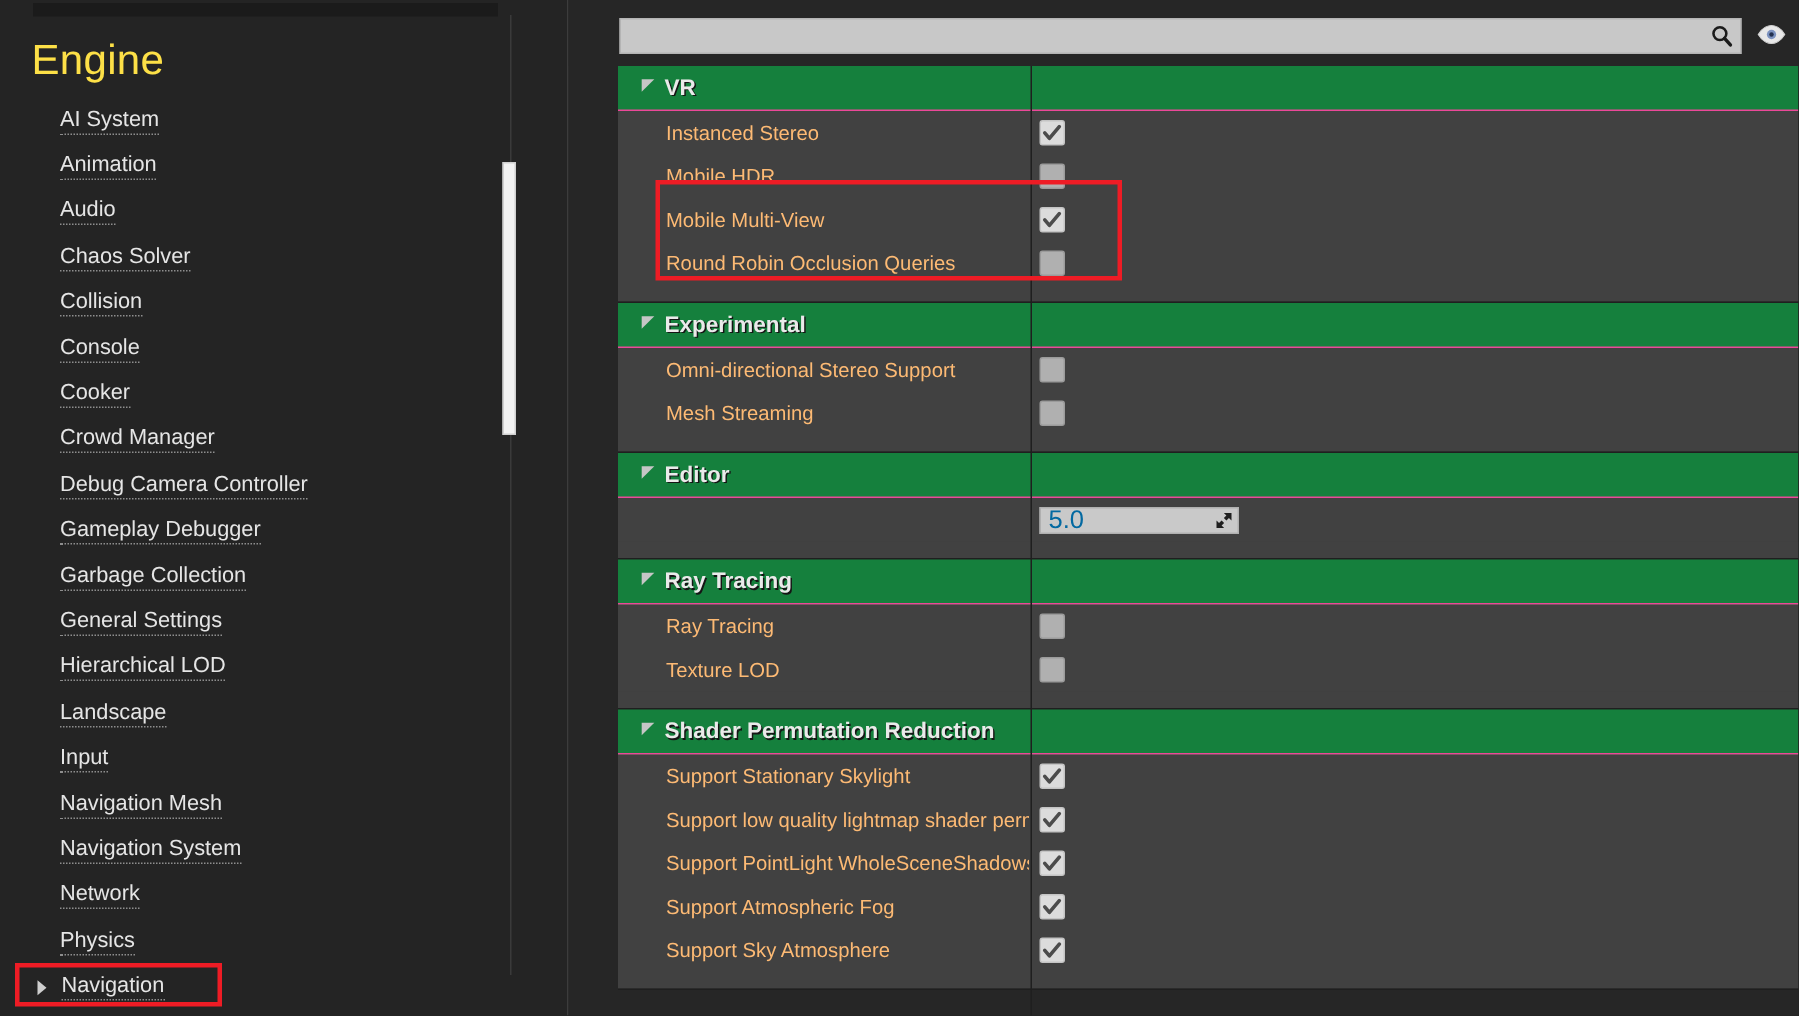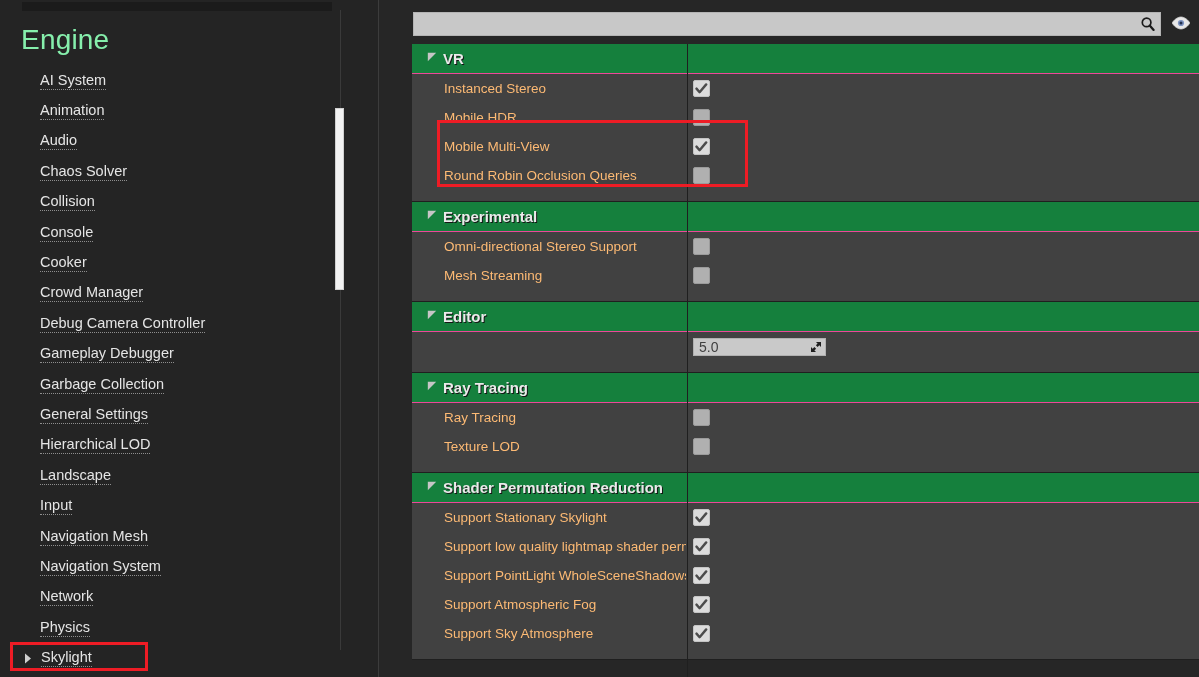--- a/index.html
+++ b/index.html
@@ -15,21 +15,21 @@
   .sidebar {
     position:absolute; left:0; top:0; width:378px; height:677px;
     background:#242424; overflow:hidden;
   }
   .sidebar-topstrip {
     position:absolute; left:22px; top:2px; width:310px; height:9px;
     background:#1b1b1b;
   }
   .sidebar-title {
     position:absolute; left:21px; top:24px;
-    font-size:28px; color:#86efac; font-weight:400; letter-spacing:.2px;
+    font-size:28px; color:#fde047; font-weight:400; letter-spacing:.2px;
   }
   .nav-list { position:absolute; left:0; top:66px; width:378px; }
   .nav-item {
     position:relative; height:30.4px; padding-left:40px;
     display:flex; align-items:center;
   }
   .nav-label {
     font-size:14.5px; color:#e5e5e5;
     border-bottom:1px dotted #8e8e8e;
     padding-bottom:1px; line-height:15px;
@@ -132,21 +132,21 @@
     display:flex; align-items:center; justify-content:center;
   }
   .checkbox.checked { background:#dcdcdc; border-color:#c4c4c4; }
   .checkbox svg { display:block; }
 
   .numfield {
     width:133px; height:18px; background:#c9c9c9; border:1px solid #b0b0b0;
     display:flex; align-items:center; justify-content:space-between;
     padding:0 3px 0 5px;
   }
-  .numfield-val { font-size:14px; color:#404040; }
+  .numfield-val { font-size:17px; color:#0369a1; }
   .numfield-grip { width:12px; height:12px; display:flex; align-items:center; justify-content:center; }
 
   .sec-body-pad { height:11px; background:#414141; }
   .sec-gap { height:1px; background:#1f1f1f; }
 
   
   .vr-highlight {
     position:absolute; left:25px; top:76px;
     width:311px; height:67px;
     border:3px solid #ee1c25; box-sizing:border-box;
@@ -218,21 +218,21 @@
         </div>
         <div class="nav-item">
           <span class="nav-label">Physics</span>
         </div>
         <div class="nav-item has-arrow highlighted">
           <span class="nav-arrow">
             <svg width="8" height="11" viewBox="0 0 8 11">
               <path d="M1 0.5 L7 5.5 L1 10.5 Z" fill="#cfcfcf"></path>
             </svg>
           </span>
-          <span class="nav-label">Skylight</span>
+          <span class="nav-label">Navigation</span>
         </div>
       </div>
     <div class="sb-track"></div>
     <div class="sb-thumb"></div>
   </div>
   <div class="sidebar-divider"></div>
 
   <div class="details">
 
     <div class="search-row">

